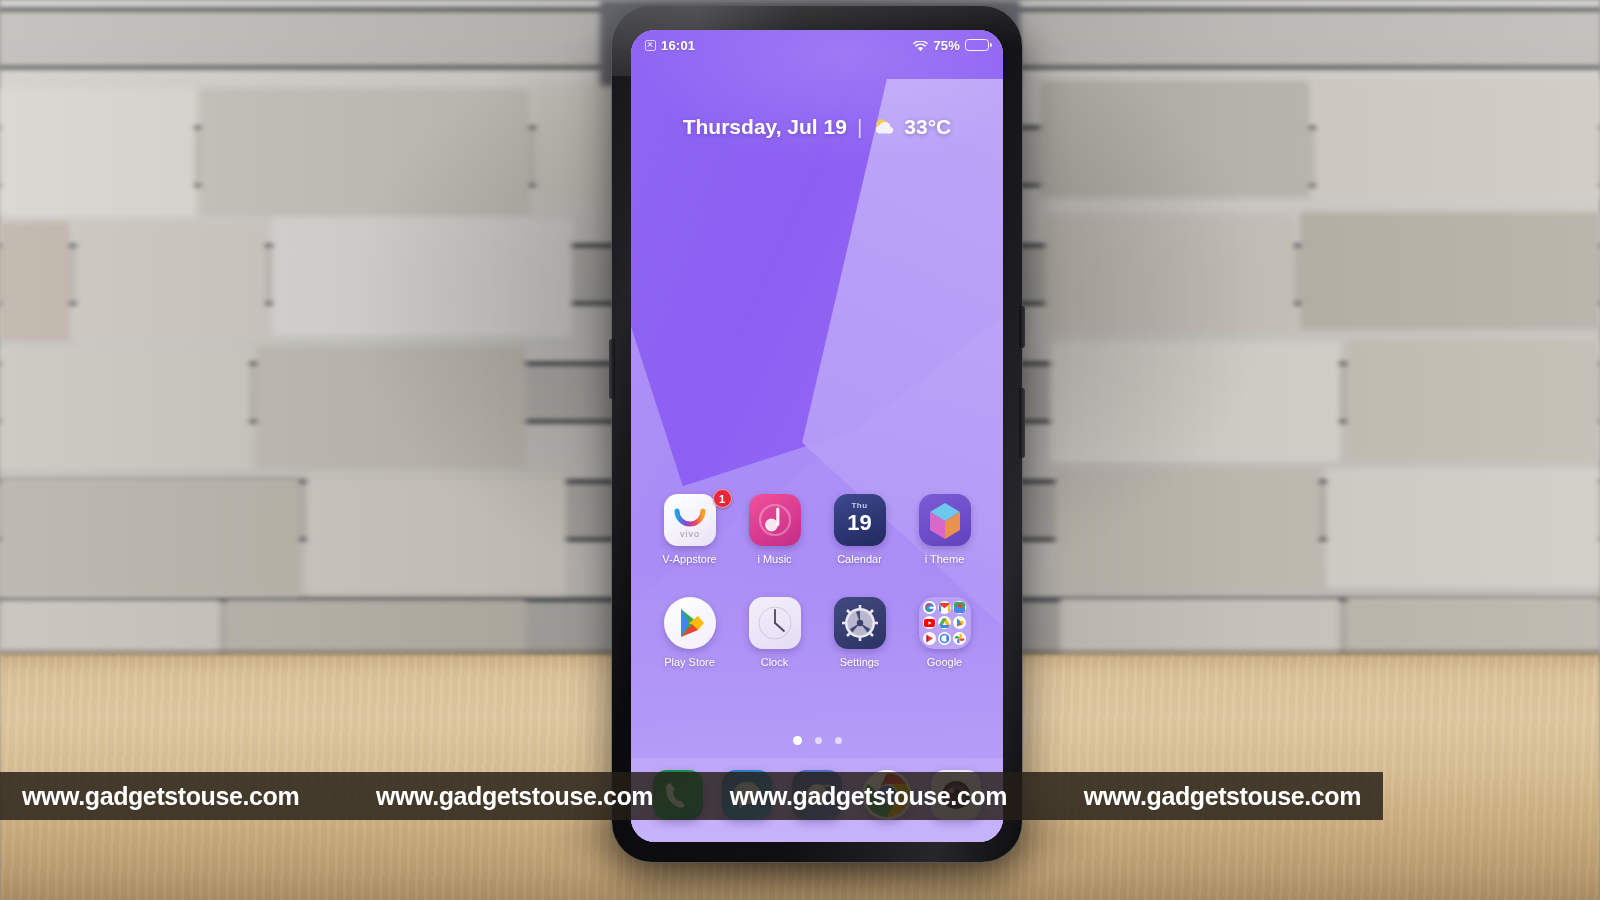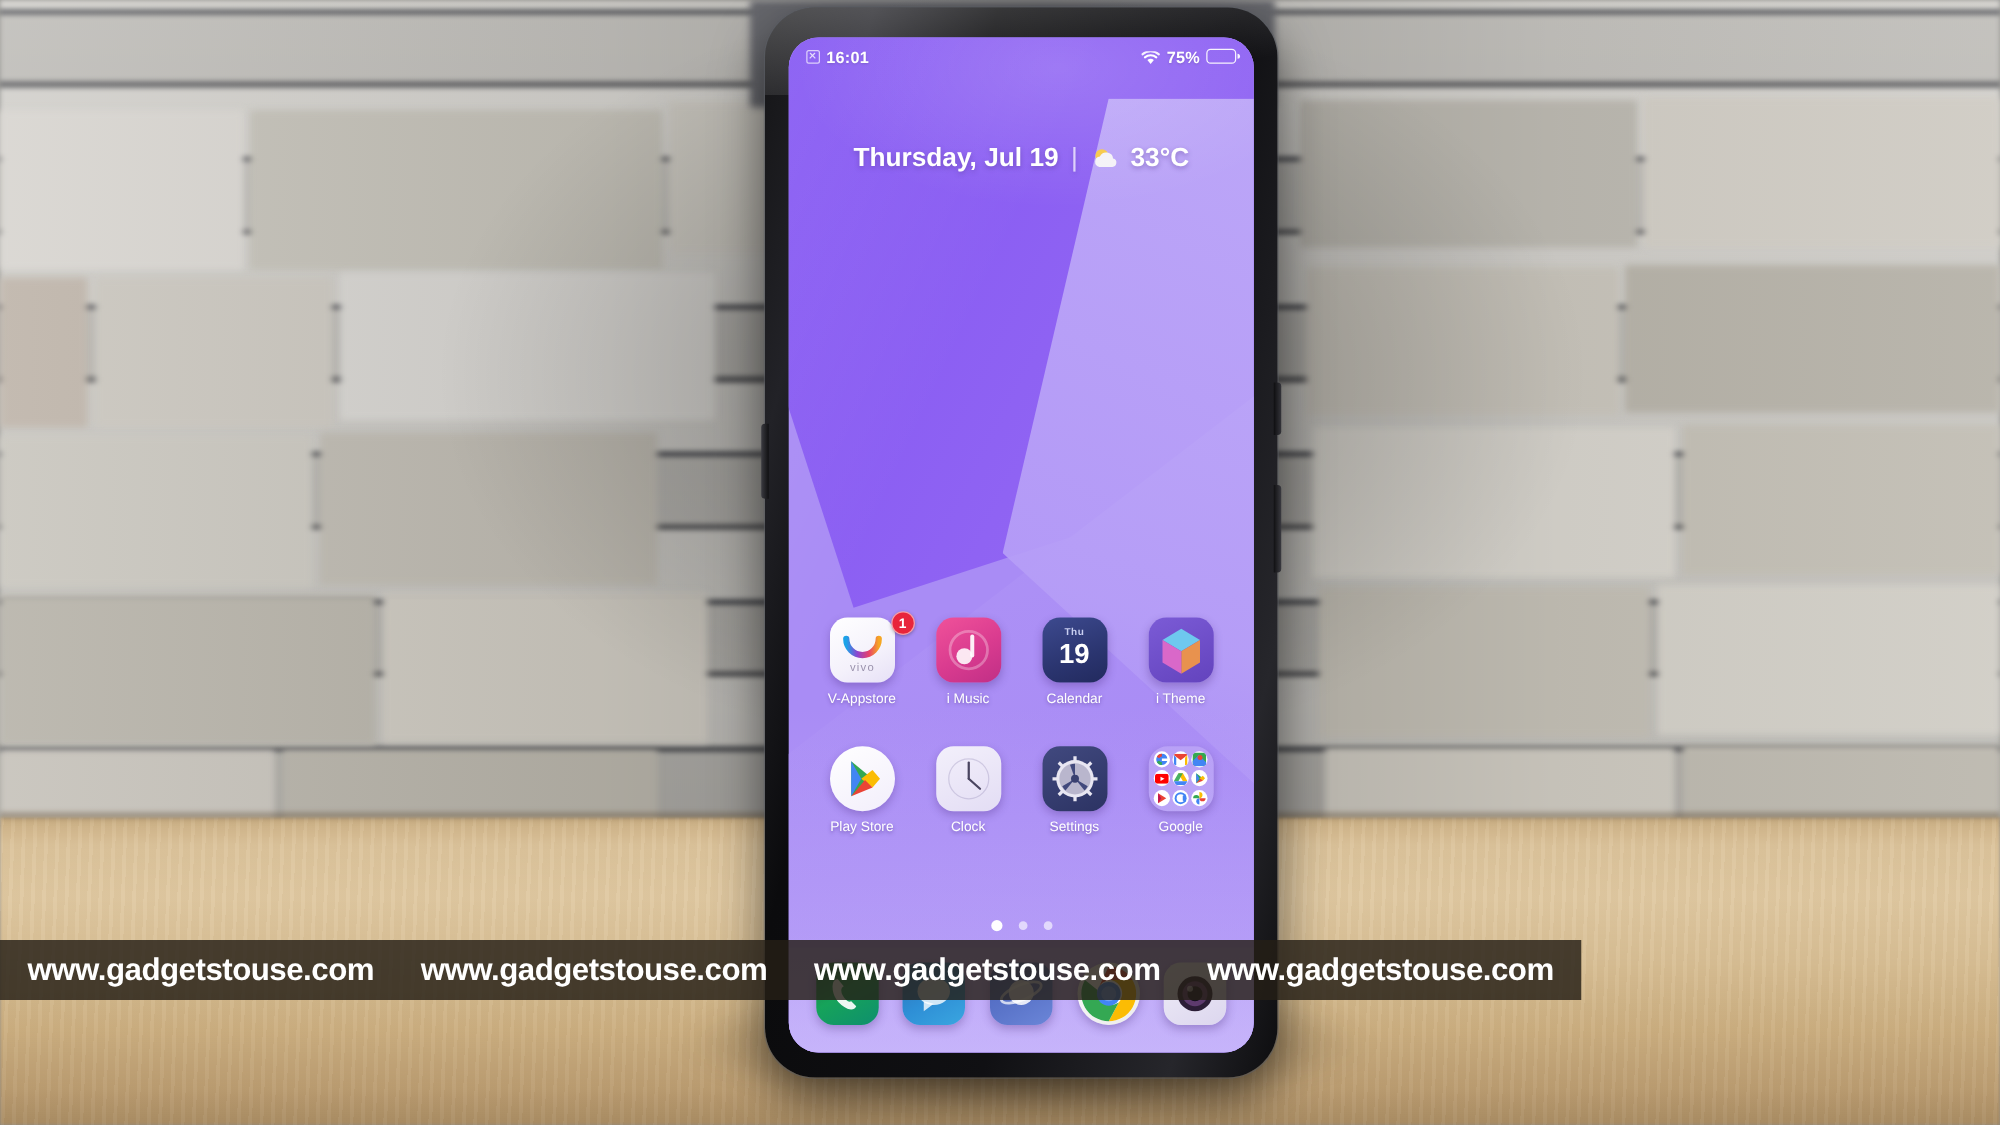--- a/index.html
+++ b/index.html
@@ -239,21 +239,21 @@
   .dockicon { width:50px; height:50px; border-radius:14px; position:relative;
     box-shadow:0 3px 8px rgba(60,30,110,.3); }
   .ic-phone { background:linear-gradient(150deg,#1f7a46 0%,#16a35a 48%,#0e8f6e 100%); }
   .ic-messages { background:linear-gradient(150deg,#2c6fb5 0%,#2e8fd6 55%,#3aa6e0 100%); }
   .ic-browser { background:linear-gradient(150deg,#4b63bd 0%,#5a74c9 55%,#6b86d8 100%); }
   .ic-chrome { background:linear-gradient(150deg,#fafafa,#ececec); }
   .ic-camera { background:linear-gradient(150deg,#f0eef8,#dcd6ee); }
 
   
   #watermark {
-    position:absolute; left:0; top:752px; width:1265px; height:48px;
+    position:absolute; left:0; top:772px; width:1383px; height:48px;
     background:rgba(36,30,22,0.82);
     display:flex; align-items:center;
     z-index:50;
     justify-content:center;
   }
   .wm-inner { display:flex; width:100%; justify-content:space-between; padding:0 22px; }
   .wm-text {
     color:#fff; font-size:25px; font-weight:bold; letter-spacing:-0.4px;
     white-space:nowrap;
   }

